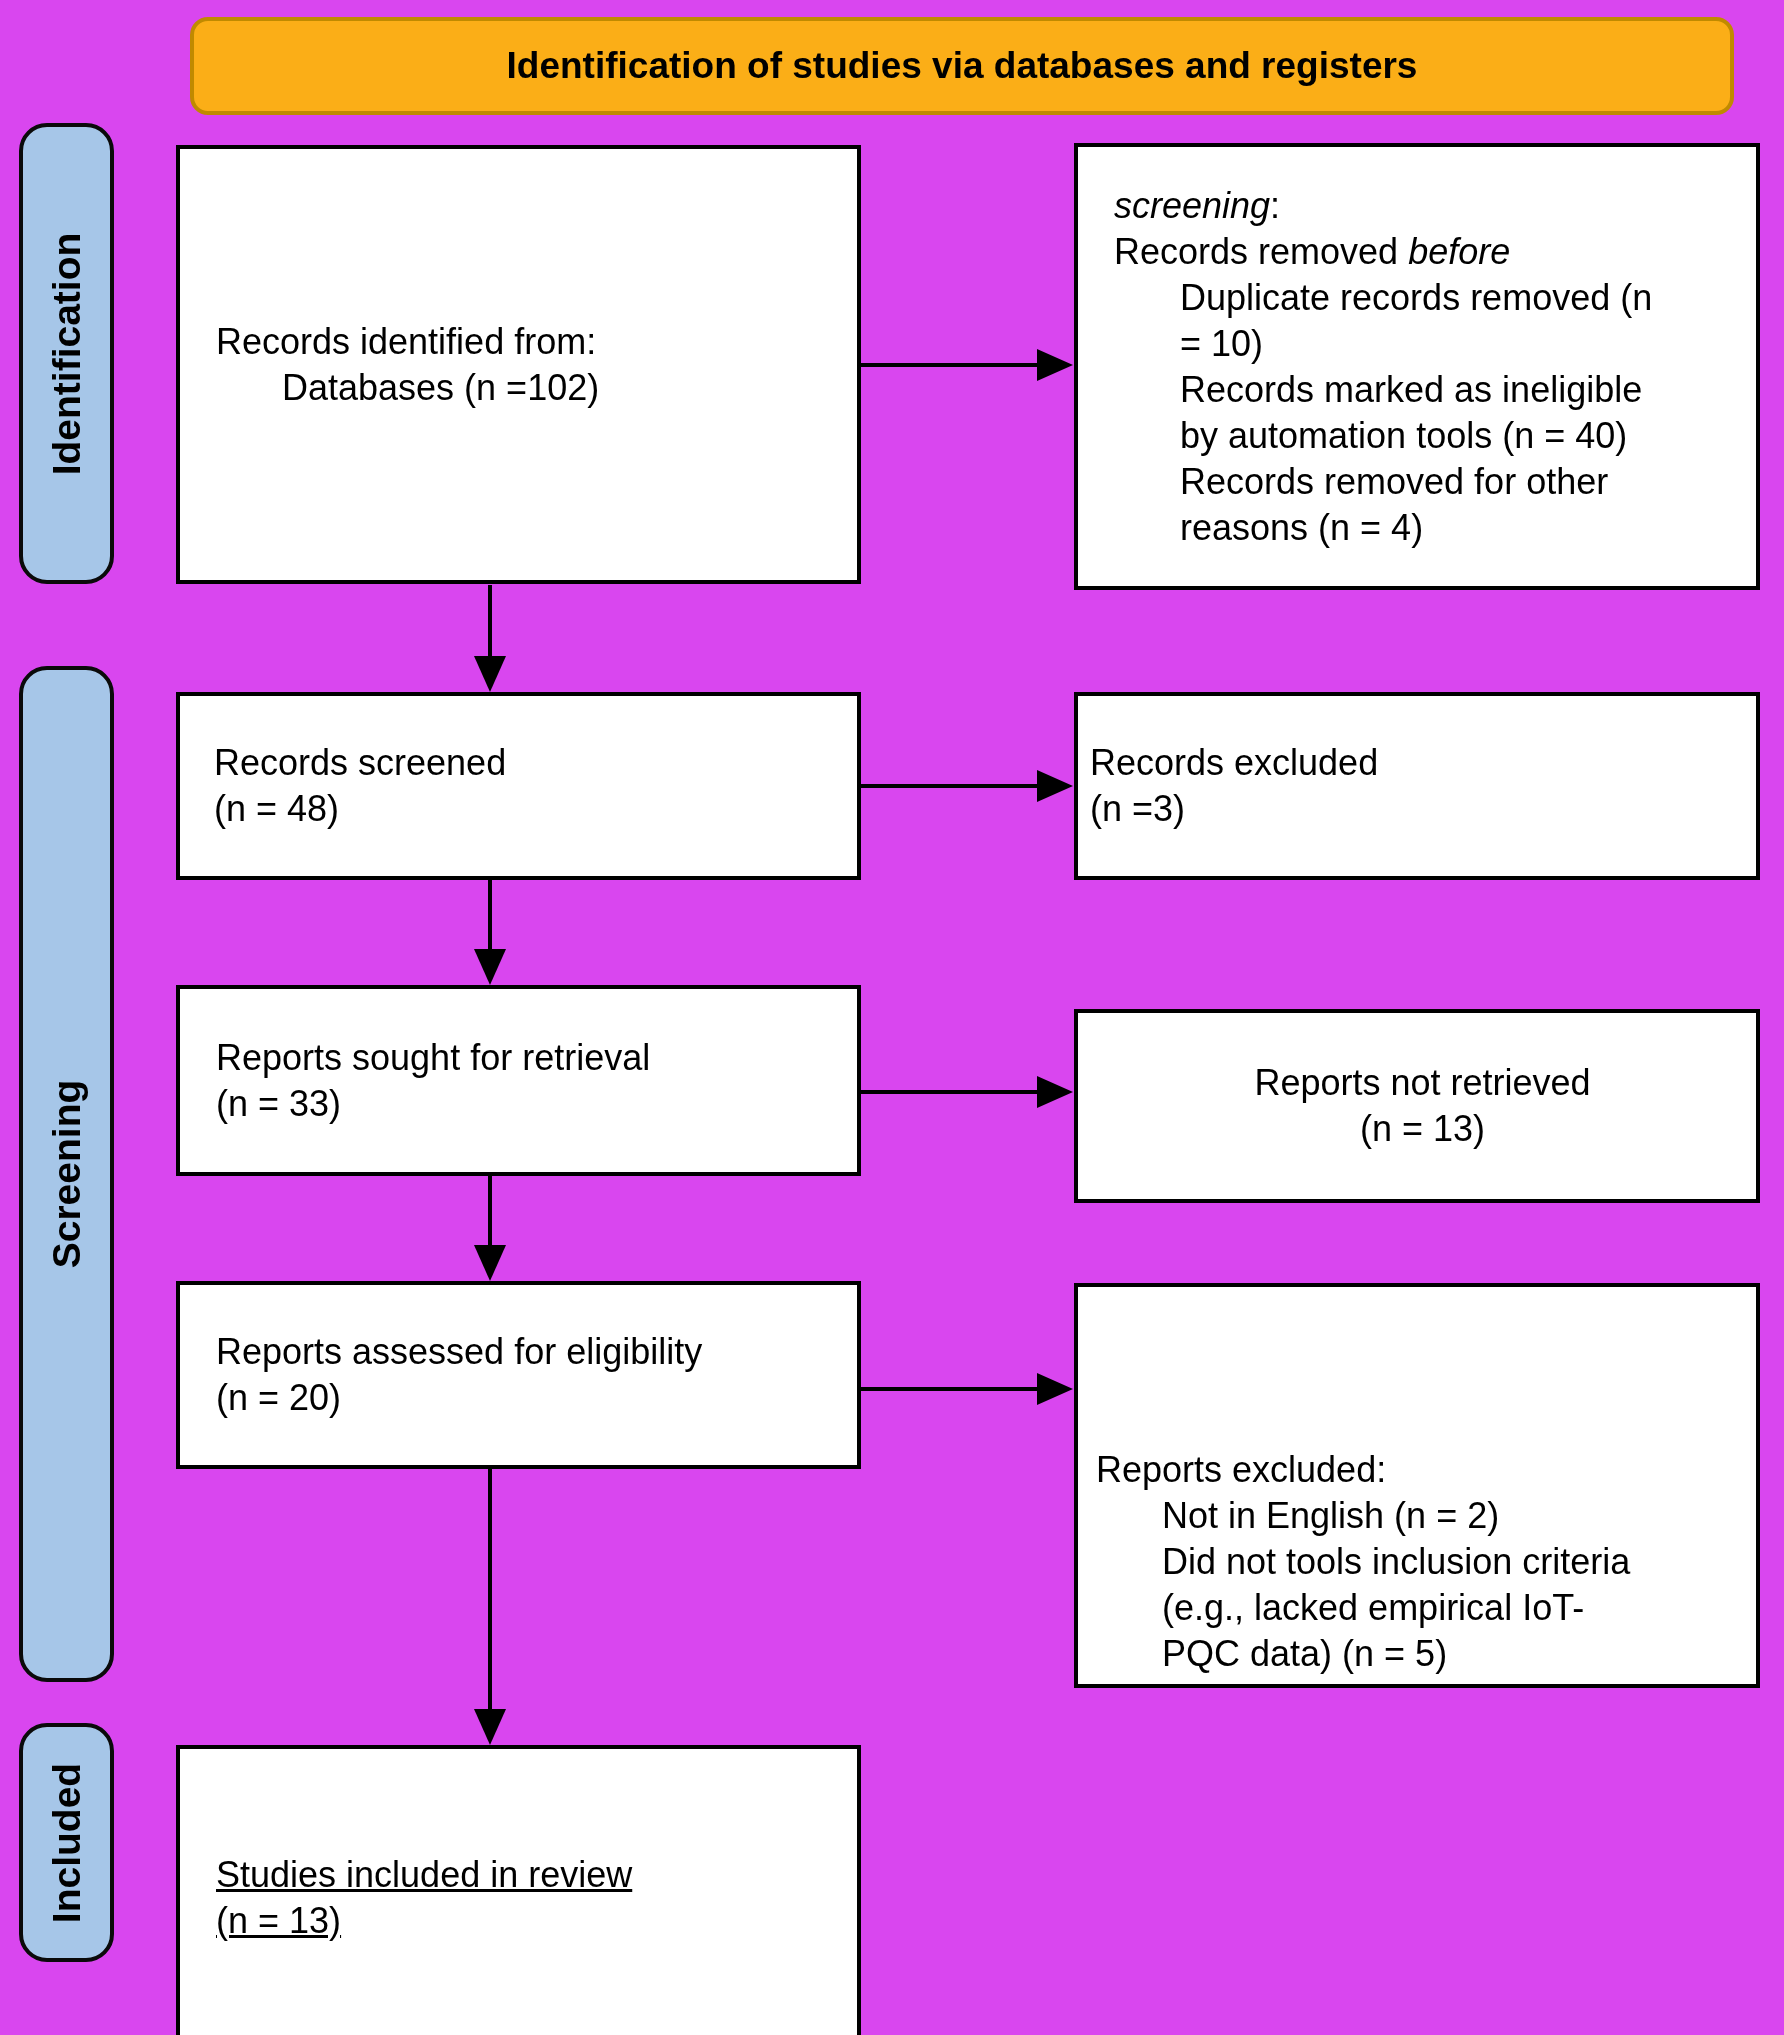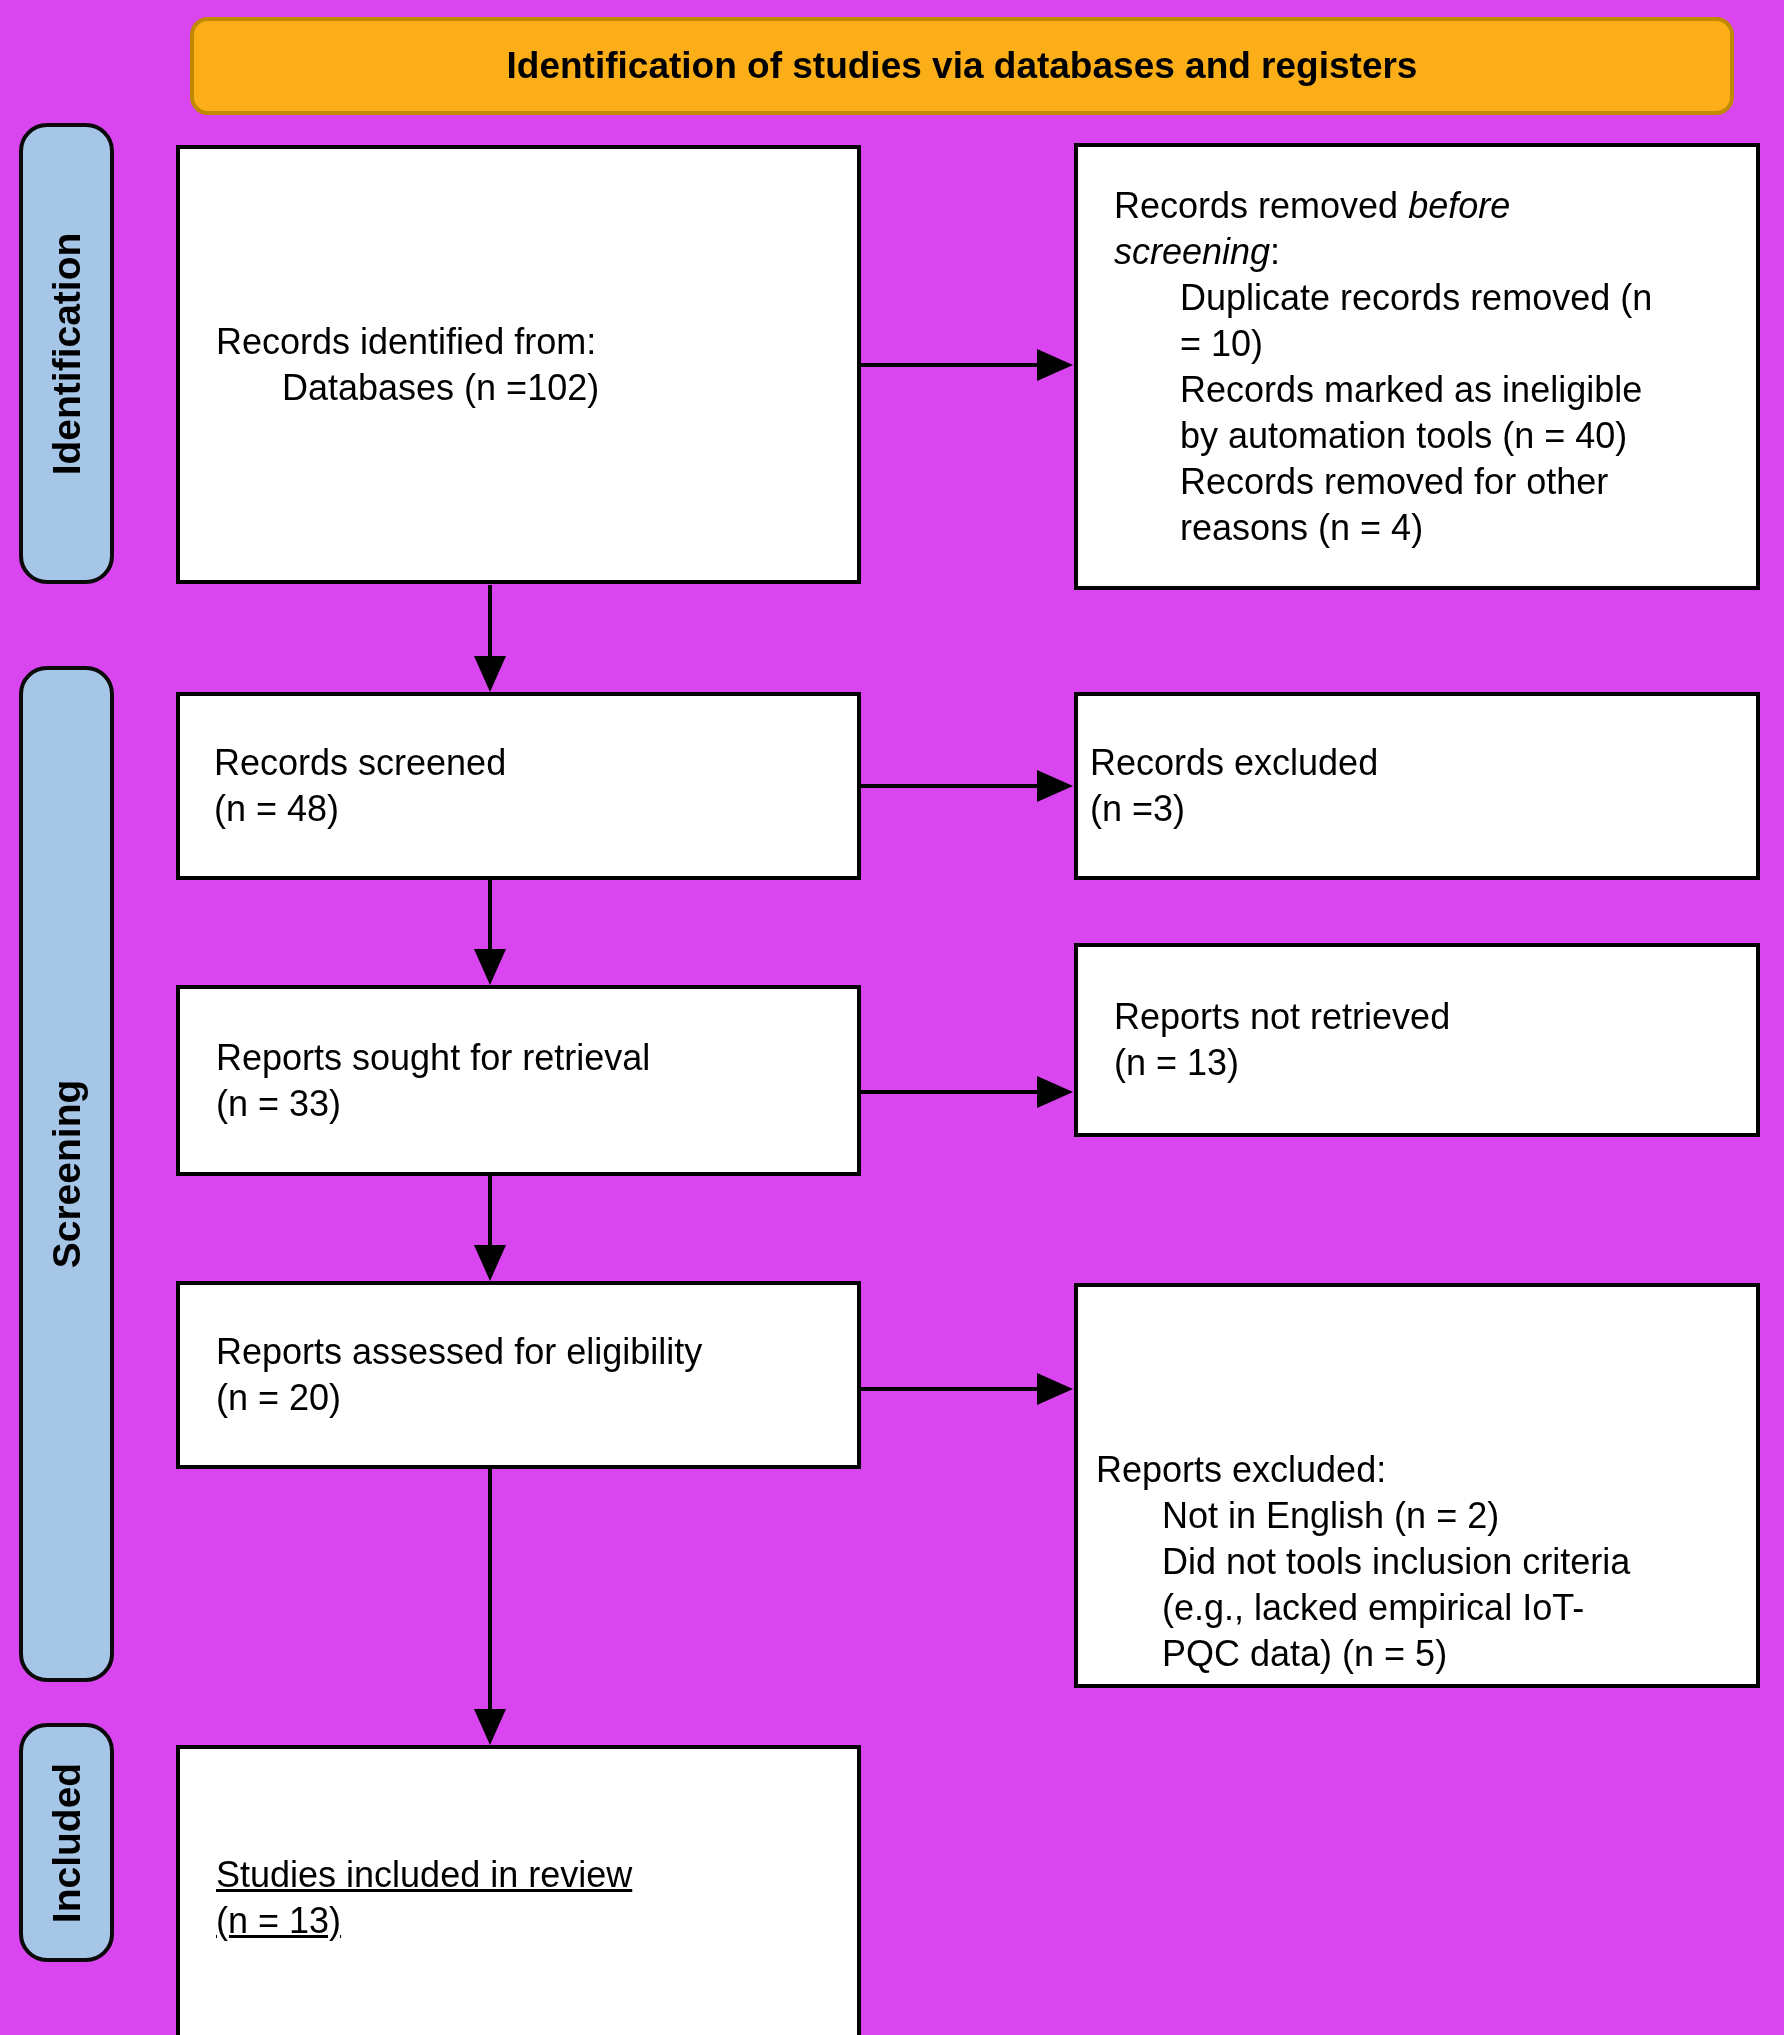--- a/index.html
+++ b/index.html
@@ -56,21 +56,21 @@
     padding: 7px 25px 7px 36px;
   }
   .col-left  { left: 176px;  width: 685px; }
   .col-right { left: 1074px; width: 686px; }
 
   .box-records-identified { top: 145px;  height: 439px; }
   .box-records-removed    { top: 143px;  height: 447px; }
   .box-records-screened   { top: 692px; height: 188px; padding-left: 34px; }
   .box-records-excluded   { top: 692px; height: 188px; padding-left: 12px; }
   .box-reports-sought     { top: 985px; height: 191px; }
-  .box-reports-not-retrieved { top: 943px; height: 194px; }
+  .box-reports-not-retrieved { top: 1009px; height: 194px; text-align: center; }
   .box-reports-assessed   { top: 1281px; height: 188px; }
   .box-reports-excluded   { top: 1283px; height: 405px; justify-content: flex-end; padding-top: 145px; padding-left: 18px; }
   .box-studies-included   { top: 1745px; height: 305px; text-decoration: underline; }
 
   .indent { margin-left: 66px; }
   .it { font-style: italic; }
 
   
   .arrow-h { position: absolute; height: 32px; }
   .arrow-h::before {
@@ -147,22 +147,22 @@
     <div>Reports assessed for eligibility</div>
     <div>(n = 20)</div>
   </div>
 
   <div class="box col-left box-studies-included">
     <div>Studies included in review</div>
     <div>(n = 13)</div>
   </div>
 
   <div class="box col-right box-records-removed">
+    <div><span class="it">screening</span><span>:</span></div>
     <div><span>Records removed </span><span class="it">before</span></div>
-    <div><span class="it">screening</span><span>:</span></div>
     <div class="indent">Duplicate records removed (n</div>
     <div class="indent">= 10)</div>
     <div class="indent">Records marked as ineligible</div>
     <div class="indent">by automation tools (n = 40)</div>
     <div class="indent">Records removed for other</div>
     <div class="indent">reasons (n = 4)</div>
   </div>
 
   <div class="box col-right box-records-excluded">
     <div>Records excluded</div>

